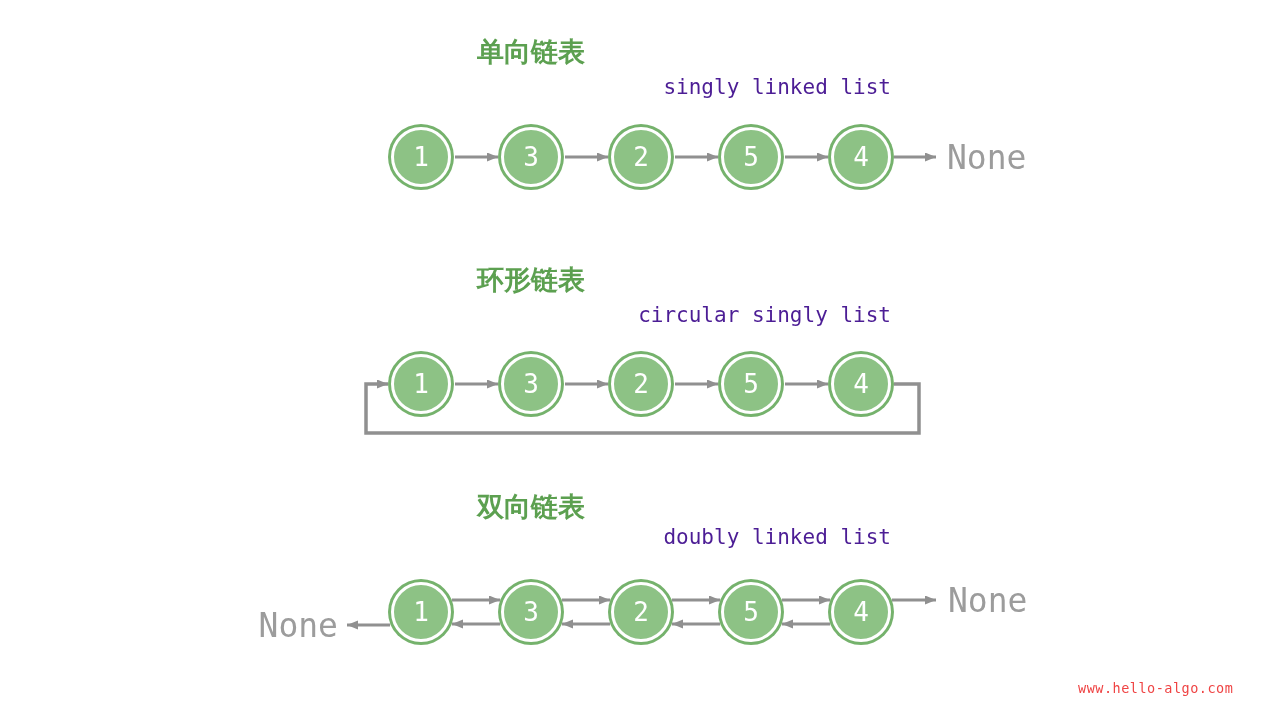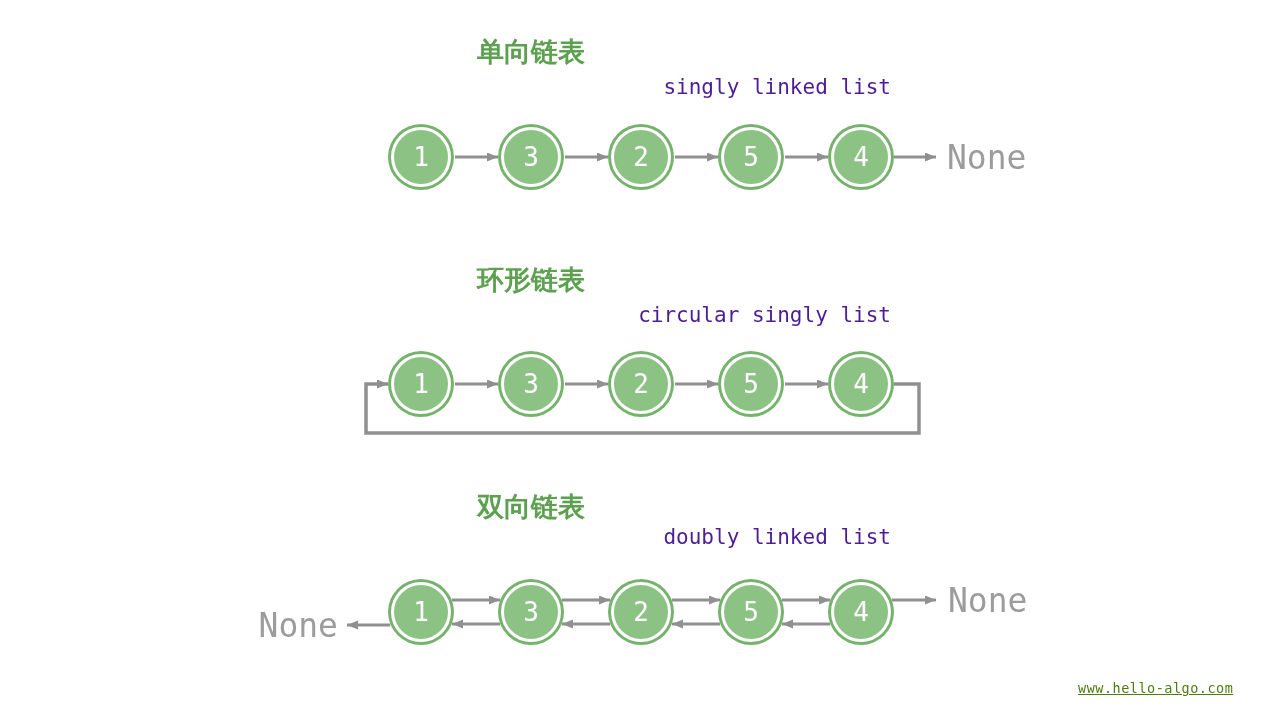--- a/index.html
+++ b/index.html
@@ -77,23 +77,22 @@
   }
   .none-label.right-anchored {
     transform: translate(-100%, -50%);
   }
   .watermark {
     position: absolute;
     left: 1078px;
     top: 680px;
     font-size: 13.5px;
     letter-spacing: 0.5px;
-    color: #4d7c0f;
+    color: #ef4444;
     font-family: "DejaVu Sans Mono", "Liberation Mono", monospace;
-    text-decoration: underline;
   }
 </style>
 </head>
 <body>
 
 <div id="canvas">
 
   <svg class="arrows-layer" width="1280" height="720" xmlns="http://www.w3.org/2000/svg">
     <defs>
       <marker id="arw" markerUnits="userSpaceOnUse" markerWidth="14" markerHeight="12" refX="11" refY="4.5" orient="auto">

